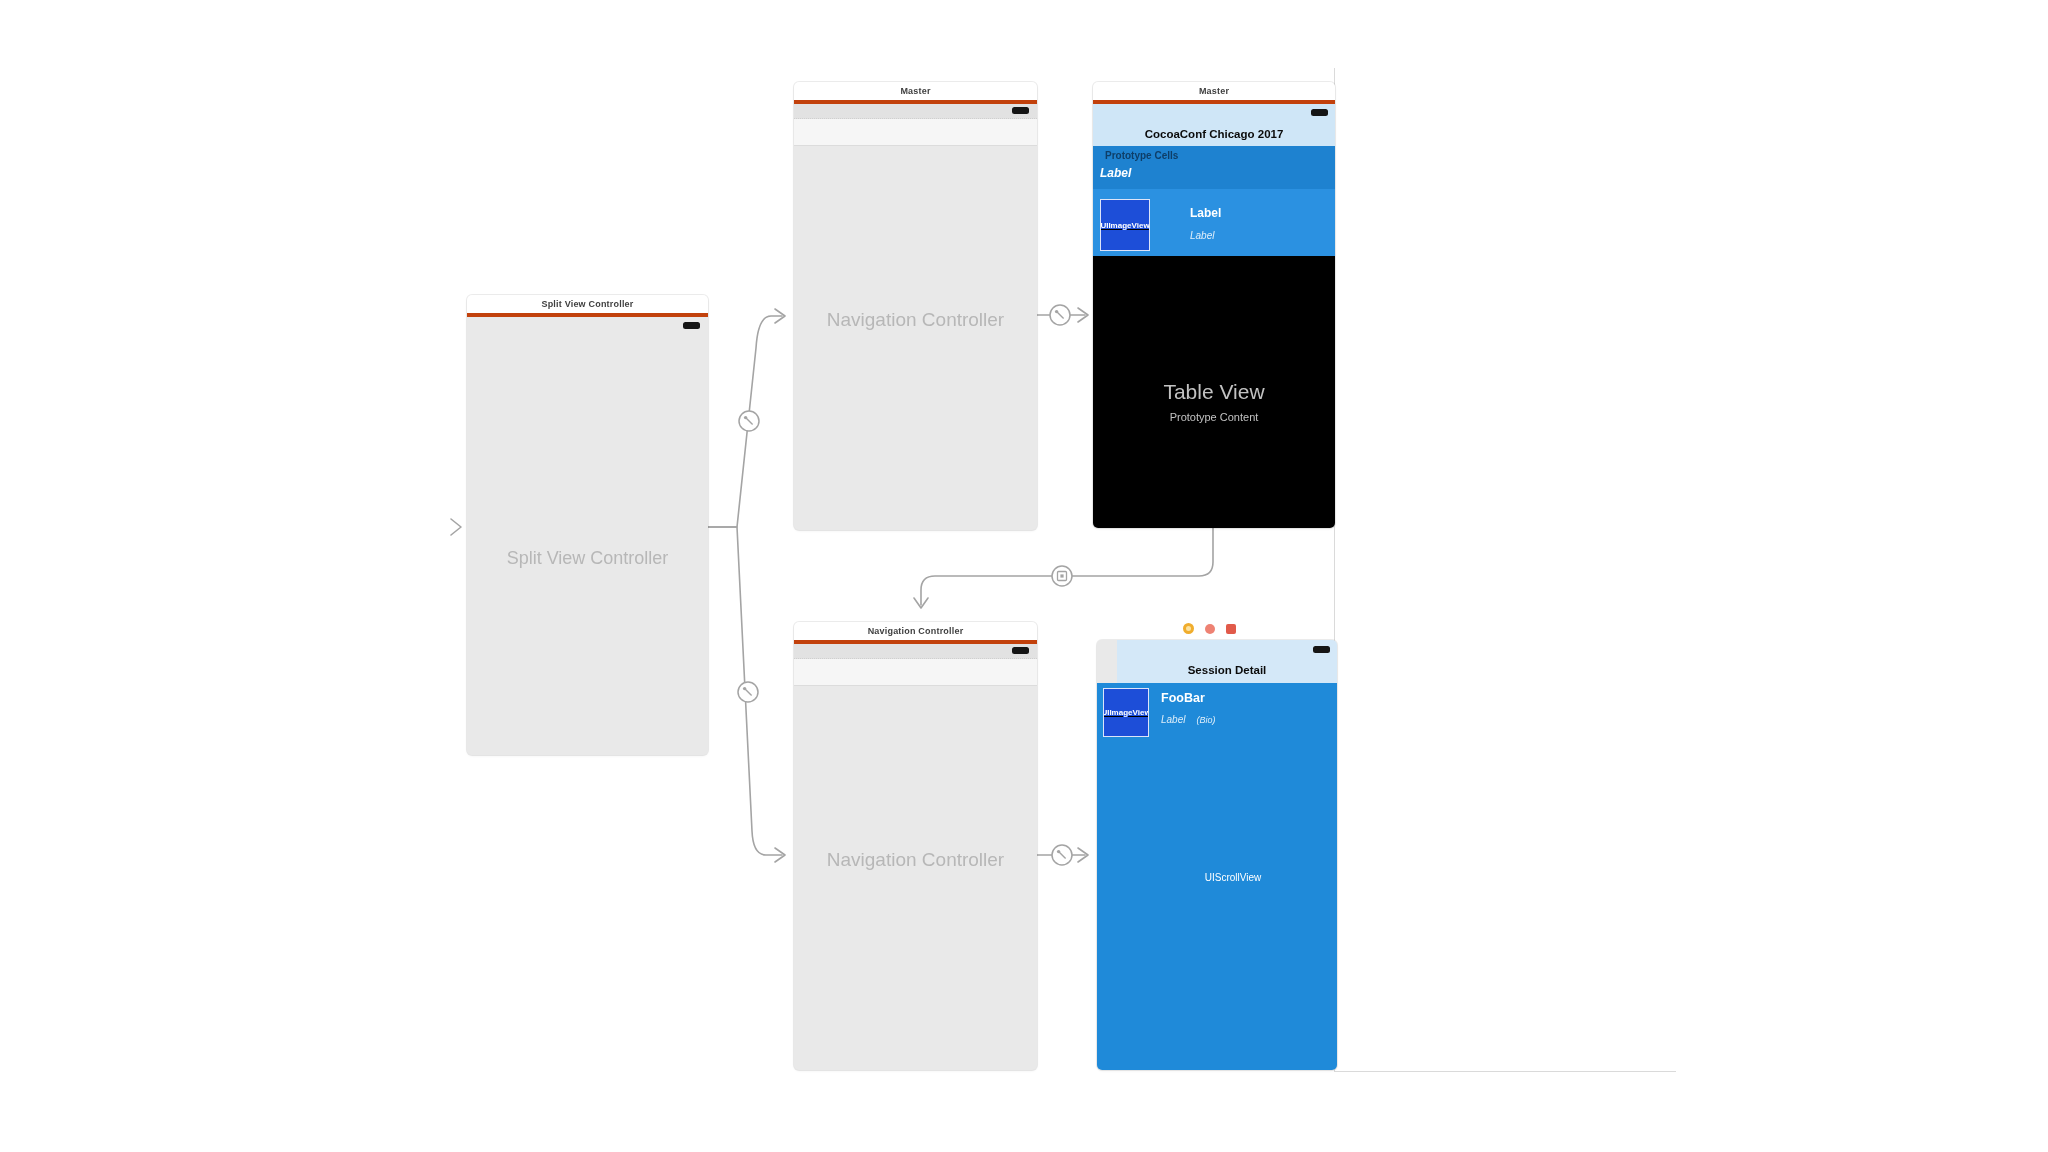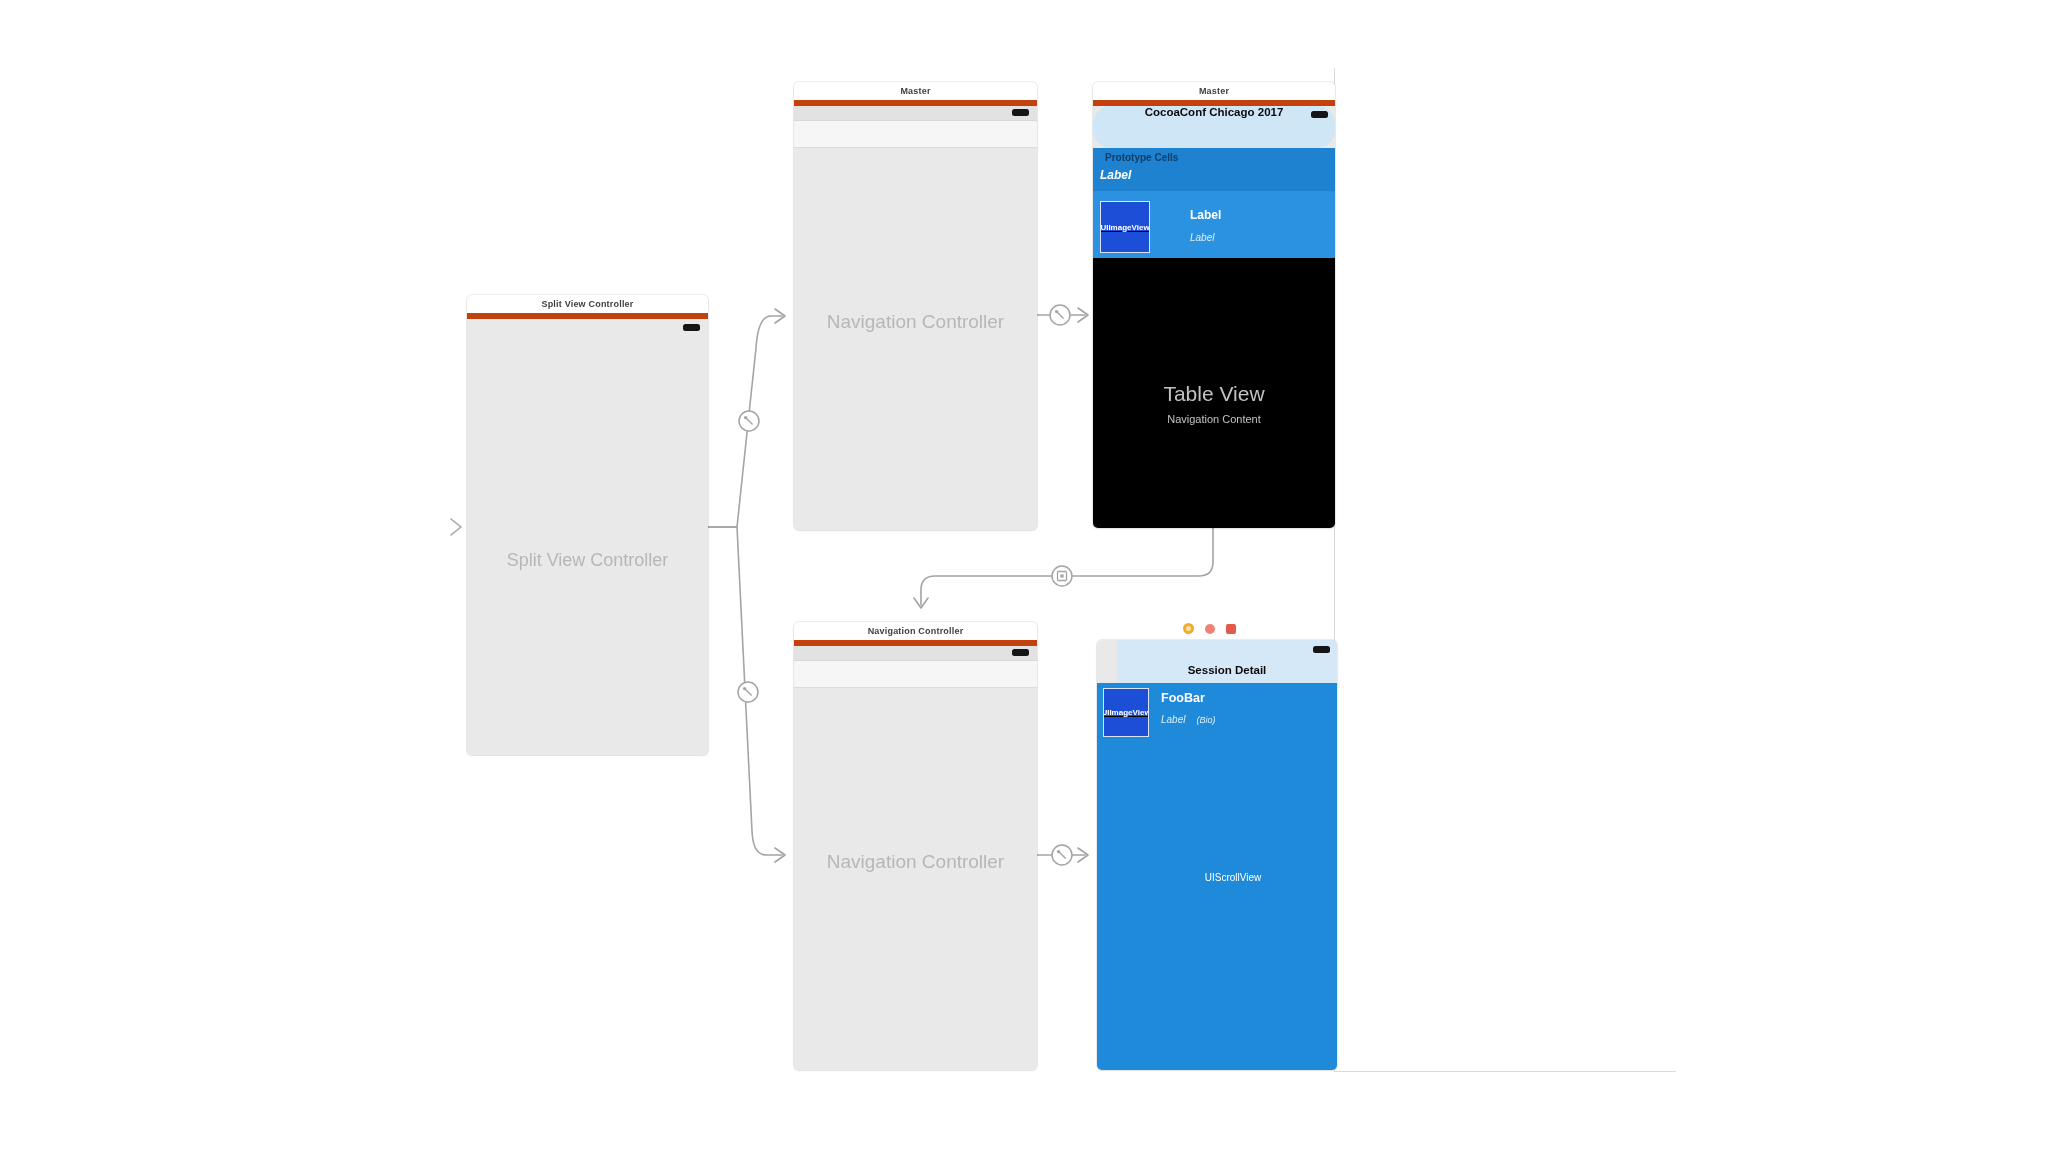--- a/index.html
+++ b/index.html
@@ -9,21 +9,21 @@
     font-family:"Liberation Sans","DejaVu Sans",sans-serif;
     -webkit-font-smoothing:antialiased;
   }
   .scene{
     position:absolute;background:#e9e9e9;border-radius:5px;
     box-shadow:0 0 0 1px rgba(0,0,0,0.07),0 1px 3px rgba(0,0,0,0.06);
     overflow:hidden;
   }
   .scene-titlebar{
     position:relative;height:18px;background:#ffffff;
-    border-bottom:6px solid #c2410c;
+    border-bottom:4px solid #c2410c;
     display:flex;align-items:center;justify-content:center;
   }
   .scene-titlebar span{
     font-size:9px;font-weight:700;color:#3f3f3f;letter-spacing:.2px;
   }
   .battery{
     position:absolute;width:17px;height:7px;background:#151515;border-radius:2.5px;
   }
   .statusbar{
     position:relative;height:14px;background:#e2e2e2;
@@ -32,21 +32,21 @@
   .navbar-strip{
     height:26px;background:#f6f6f6;border-bottom:1px solid #dcdcdc;
   }
   .placeholder-big{
     position:absolute;left:0;right:0;text-align:center;
     font-size:19px;font-weight:500;color:#b7b7b7;
   }
   
   .mt-lightblue{
     position:relative;height:42px;background:#cfe6f7;
-    display:flex;align-items:flex-start;justify-content:center;border-radius:18px;
+    display:flex;align-items:flex-end;justify-content:center;
   }
   .mt-lightblue .navtitle{
     font-size:11.5px;font-weight:700;color:#0b0b0b;padding-bottom:6px;
   }
   .mt-section{
     position:relative;height:43px;background:#1e82d0;padding-left:32px;
   }
   .mt-section .proto{
     position:absolute;left:12px;top:4px;font-size:10px;font-weight:700;color:#0e3e68;
   }
@@ -230,21 +230,21 @@
   </div>
   <div class="mt-cell">
     <div class="imgbox" style="left:7px;top:10px;width:50px;height:52px">
       <span>UIImageView</span>
     </div>
     <span class="cell-title">Label</span>
     <span class="cell-sub">Label</span>
   </div>
   <div class="mt-body">
     <div class="tv">Table View</div>
-    <div class="tv-sub">Navigation Content</div>
+    <div class="tv-sub">Prototype Content</div>
   </div>
 </div>
 
 <div class="scene" style="left:794px;top:622px;width:243px;height:448px">
   <div class="scene-titlebar">
     <span>Navigation Controller</span>
   </div>
   <div style="position:relative;height:429px">
     <div class="statusbar">
       <span class="battery" style="right:8px;top:3px"></span>

